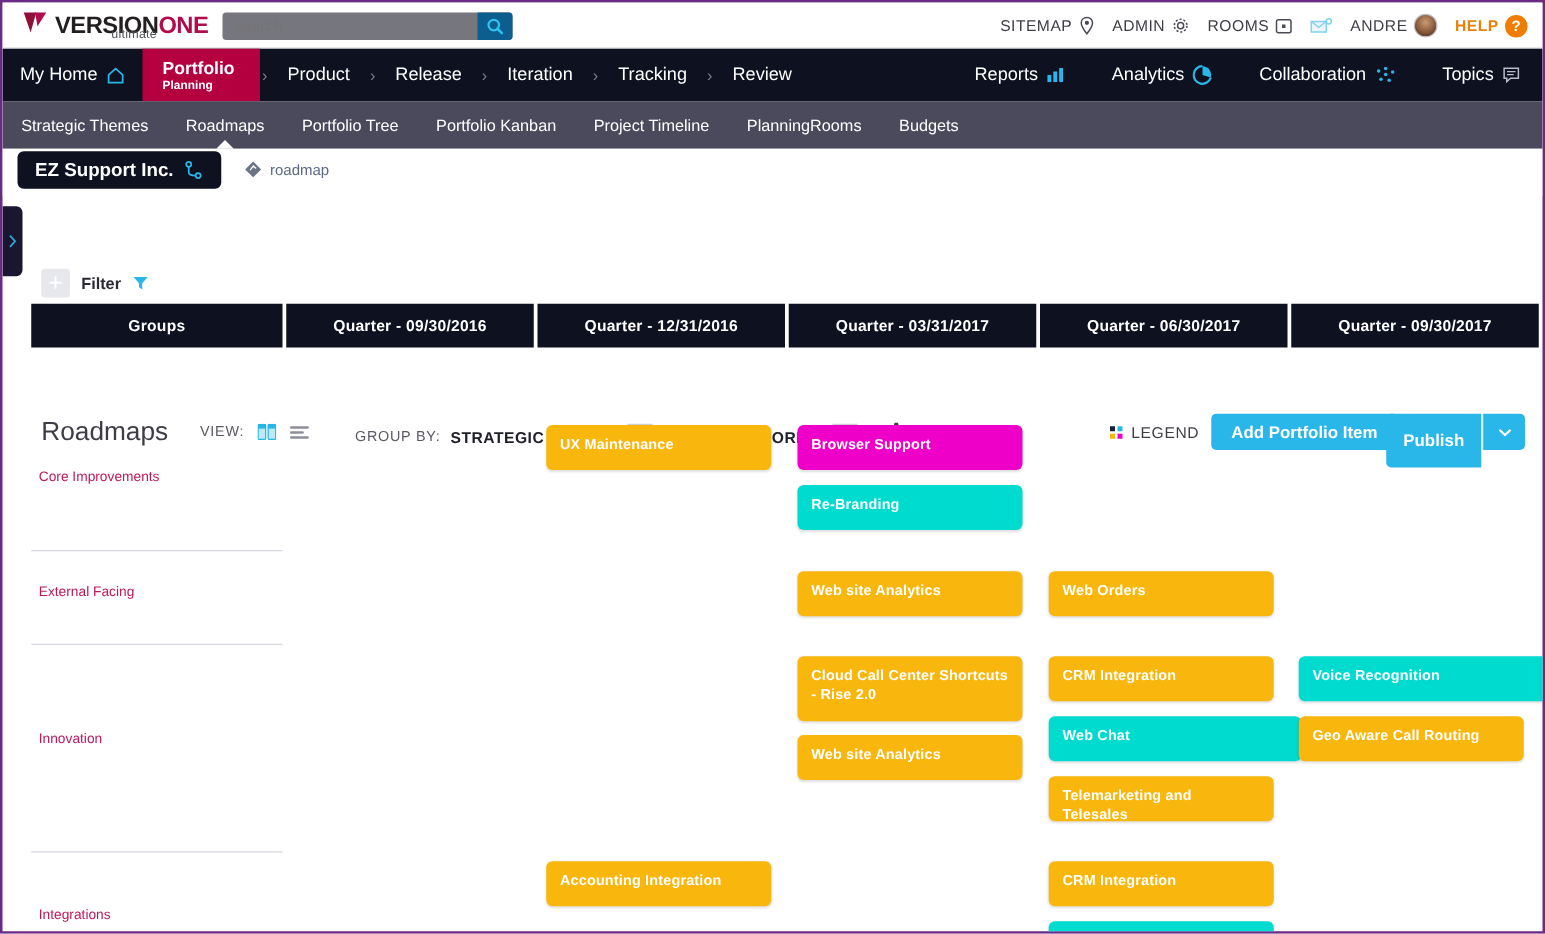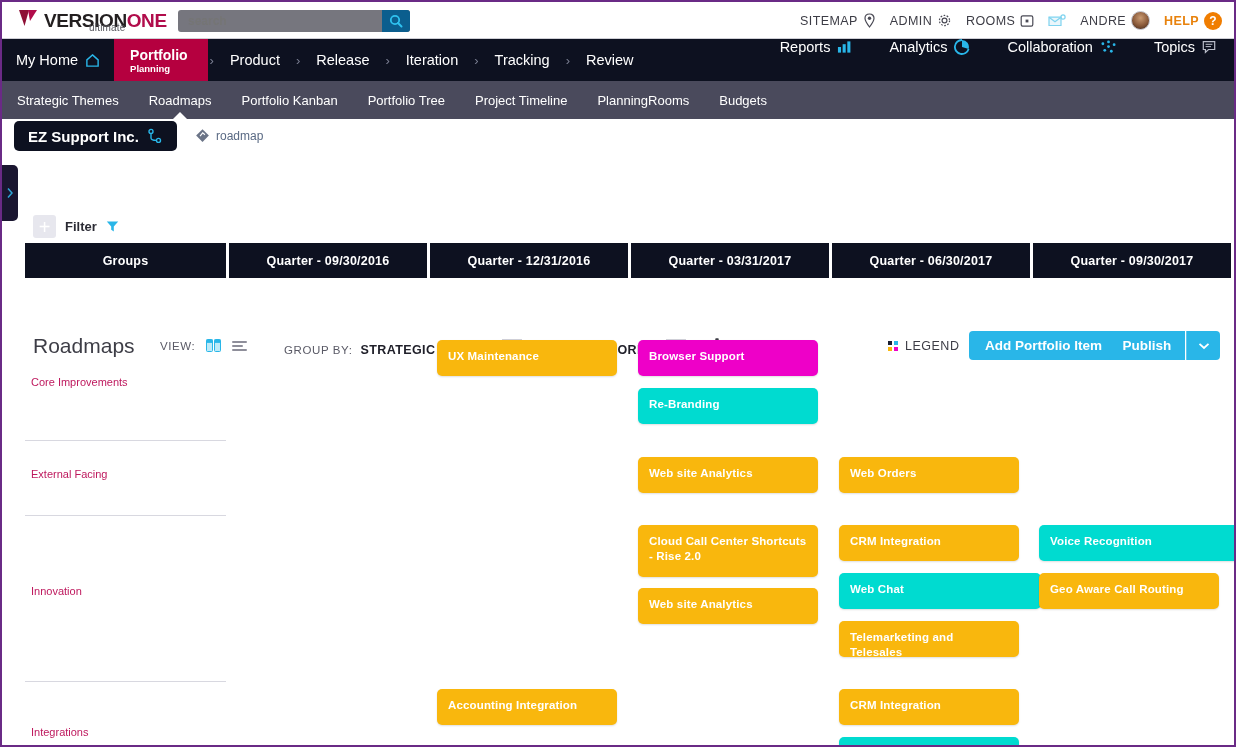--- a/index.html
+++ b/index.html
@@ -85,21 +85,21 @@
     padding: 0 14px; color: #ffffff; font-size: 14.5px;
     cursor: pointer; position: relative;
   }
   .nav-item.first { padding-left: 14px; }
   .nav-item.active {
     background: #b5003f; padding: 0 20px 0 16px;
   }
   .nav-item.active .lbl { font-weight: bold; font-size: 14px; line-height: 15px; }
   .nav-item .sub { font-size: 9.5px; font-weight: bold; display: block; line-height: 11px; }
   .nav-sep { display: flex; align-items: center; color: #7a7f92; font-size: 13px; padding: 0 2px; }
-  .nav-right { margin-left: auto; display: flex; align-items: flex-start; }
+  .nav-right { margin-left: auto; display: flex; align-items: center; }
   .nav-right .nav-item { padding: 0 18px; }
   .vbar { width: 1px; background: #2a3045; margin: 8px 0; }
 
   
   .subnav {
     position: absolute; left: 0; top: 79px; width: 1232px; height: 38px;
     background: #4a4a5c; display: flex; align-items: center;
   }
   .subnav-item {
     padding: 0 15px; font-size: 13px; color: #ffffff; cursor: pointer;
@@ -177,21 +177,21 @@
 
   .btn-primary {
     position: absolute; left: 967px; top: 169px;
     height: 29px; padding: 0 16px; border-radius: 4px;
     background: #29b6e8; color: #fff; font-size: 13.5px; font-weight: bold;
     display: flex; align-items: center; justify-content: center;
     border: none; cursor: pointer; font-family: "Liberation Sans", sans-serif;
   }
   .btn-publish {
     position: absolute; left: 1107px; top: 169px;
-    height: 29px; width: 76px; border-radius: 4px 0 0 4px;
+    height: 43px; width: 76px; border-radius: 4px 0 0 4px;
     background: #29b6e8; color: #fff; font-size: 13.5px; font-weight: bold;
     display: flex; align-items: center; justify-content: center;
     border: none; cursor: pointer; font-family: "Liberation Sans", sans-serif;
   }
   .btn-publish-caret {
     position: absolute; left: 1184px; top: 169px;
     height: 29px; width: 34px; border-radius: 0 4px 4px 0;
     background: #29b6e8; color: #fff;
     display: flex; align-items: center; justify-content: center;
     border-left: 1px solid #5fc9ef; cursor: pointer;
@@ -403,22 +403,22 @@
             <line x1="3.6" y1="6.6" x2="9" y2="6.6" stroke="#b9bdc9" stroke-width="1"></line>
           </svg>
         </span>
       </div>
     </div>
   </div>
 
   <div class="subnav">
     <div class="subnav-item">Strategic Themes</div>
     <div class="subnav-item active">Roadmaps</div>
+    <div class="subnav-item">Portfolio Tree</div>
     <div class="subnav-item">Portfolio Kanban</div>
-    <div class="subnav-item">Portfolio Tree</div>
     <div class="subnav-item">Project Timeline</div>
     <div class="subnav-item">PlanningRooms</div>
     <div class="subnav-item">Budgets</div>
   </div>
 
   <div class="projbar">
     <div class="proj-chip">
       <span>EZ Support Inc.</span>
       <span class="ic">
         <svg width="16" height="16" viewBox="0 0 16 16">

